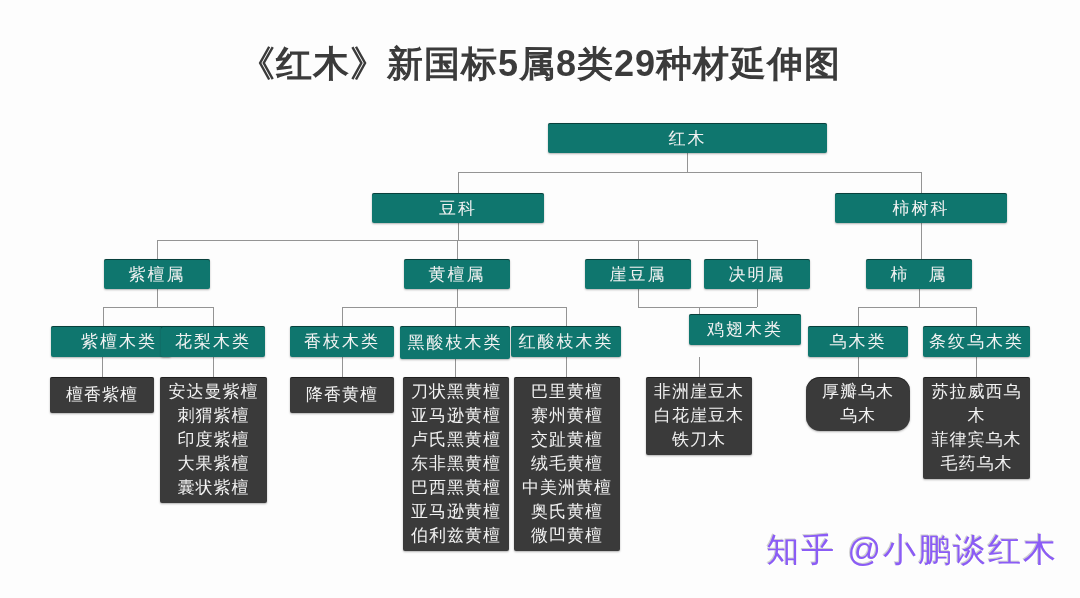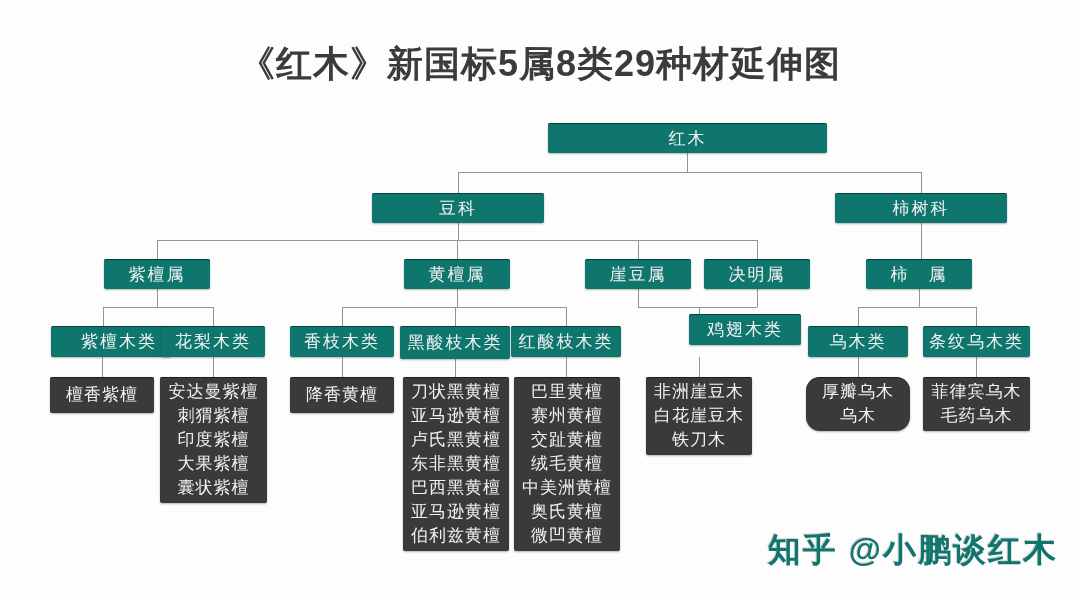--- a/index.html
+++ b/index.html
@@ -22,23 +22,22 @@
     position:absolute;background:#3a3a3a;color:#f2f2f2;
     display:flex;flex-direction:column;align-items:center;justify-content:center;
     font-size:17px;line-height:24px;letter-spacing:1px;text-align:center;
     padding:3px 0;border-radius:2px;
     box-shadow:0 1px 2px rgba(40,40,40,.35), inset 0 1px 0 rgba(0,0,0,.45);
   }
   .vl,.hl{position:absolute;background:#949494;}
   .vl{width:1px;} .hl{height:1px;}
   .watermark{
     position:absolute;left:0;top:528px;width:1058px;text-align:right;
-    font-size:33px;letter-spacing:2px;color:#0f766e;
+    font-size:33px;letter-spacing:2px;color:#8b5cf6;
     text-shadow:-1px -1px 0 #cfcfcf, 1px 1px 1px #ffffff;
-    font-weight:bold;
   }
   
   #hongmu{left:548px;top:123px;width:279px;height:30px;}
   #douke{left:372px;top:193px;width:172px;height:30px;}
   #shishuke{left:835px;top:193px;width:172px;height:30px;}
   #zitanshu{left:104px;top:259px;width:106px;height:30px;}
   #huangtanshu{left:404px;top:259px;width:106px;height:30px;}
   #yadoushu{left:585px;top:259px;width:106px;height:30px;}
   #juemingshu{left:704px;top:259px;width:106px;height:30px;}
   #shishu{left:866px;top:259px;width:106px;height:30px;}
@@ -161,17 +160,18 @@
 <div class="list" id="s5">
   <div>非洲崖豆木</div>
   <div>白花崖豆木</div>
   <div>铁刀木</div>
 </div>
 <div class="list" id="s6">
   <div>厚瓣乌木</div>
   <div>乌木</div>
 </div>
 <div class="list" id="s7">
+  <div>苏拉威西乌木</div>
   <div>菲律宾乌木</div>
   <div>毛药乌木</div>
 </div>
 
 <div class="watermark">知乎 @小鹏谈红木</div>
 
 </body></html>

